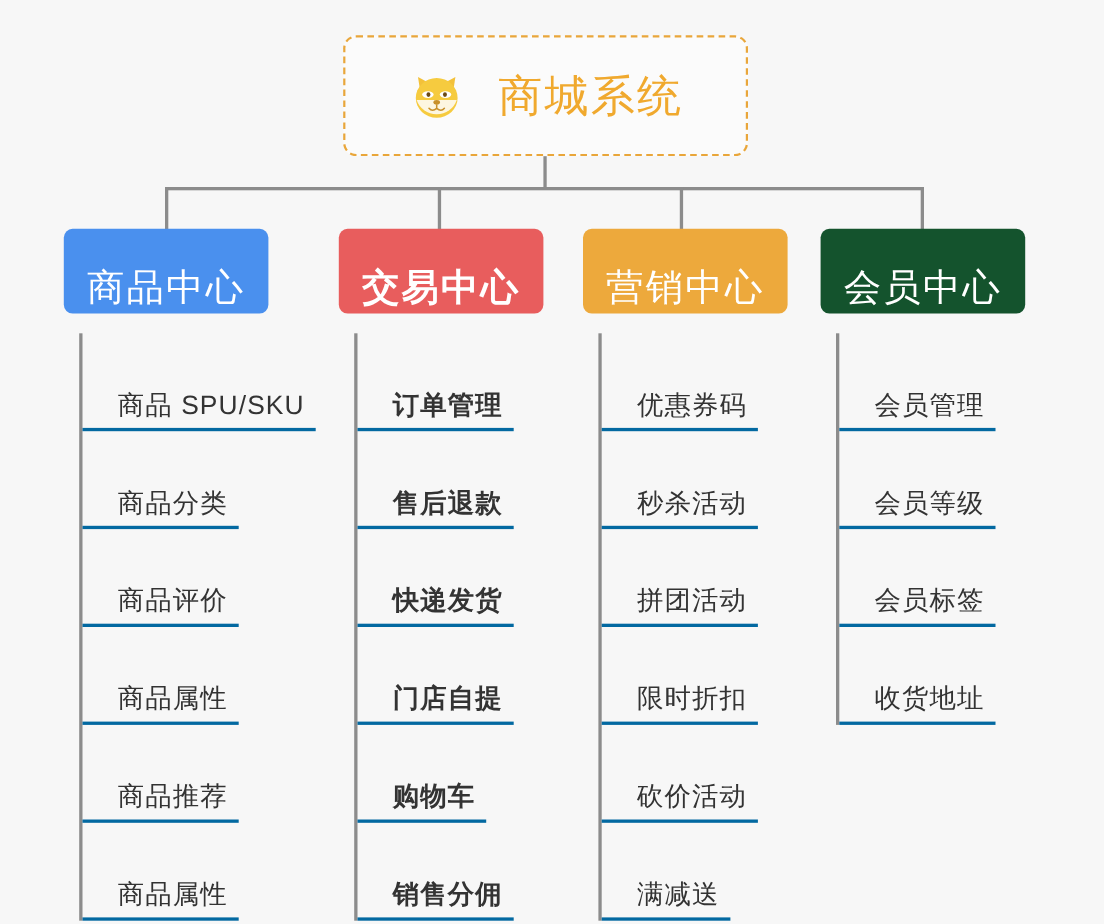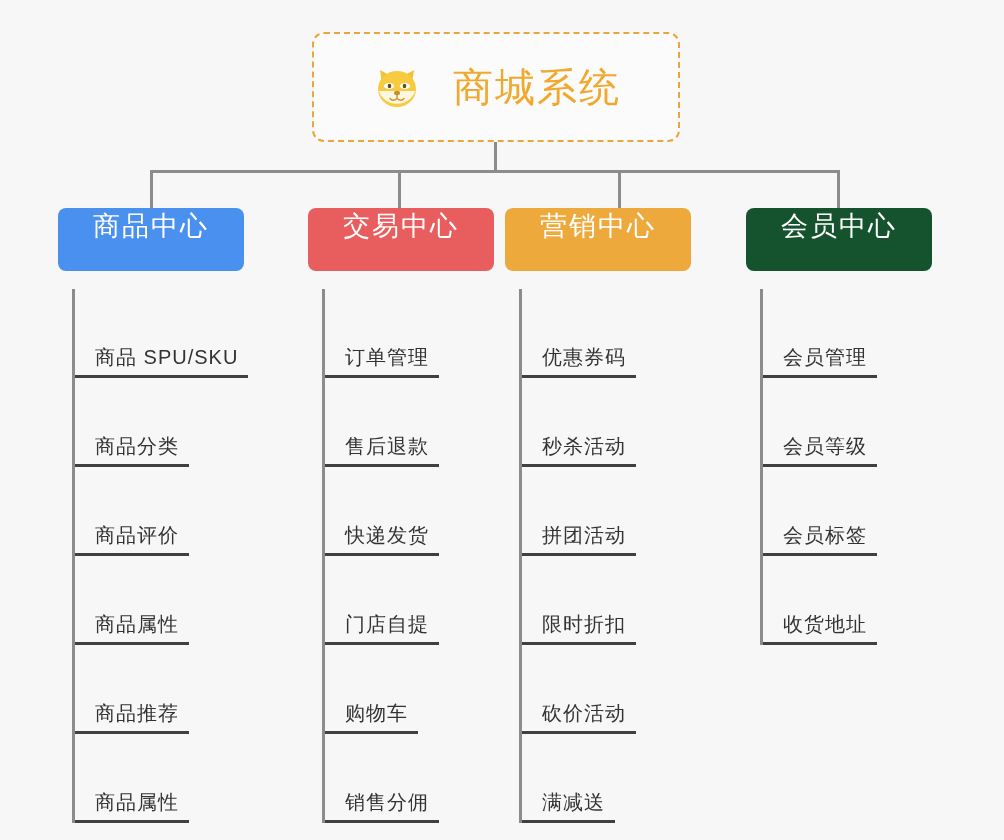--- a/index.html
+++ b/index.html
@@ -61,53 +61,53 @@
   }
   .conn-v { width: 3px; }
   .conn-h { height: 3px; }
 
   
   .branch {
     position: absolute;
     top: 208px;
   }
   .branch-header {
-    height: 63px;
+    height: 77px;
     border-radius: 8px;
     display: flex;
-    align-items: flex-start;
+    align-items: flex-end;
     justify-content: center;
     color: #ffffff;
-    font-size: 27px;
+    font-size: 34px;
     letter-spacing: 2px;
     box-sizing: border-box;
   }
 
   
   .leaf-list {
     position: relative;
     margin-top: 18px;
     margin-left: 14px;
     padding-left: 0;
     border-left: 3px solid #8c8c8c;
   }
   .leaf-item {
     height: 89px;
     display: flex;
     align-items: flex-end;
     box-sizing: border-box;
   }
   .leaf-text {
     display: inline-block;
-    font-size: 20px;
+    font-size: 24px;
     color: #333333;
     letter-spacing: 1px;
     white-space: nowrap;
-    padding: 0 10px 6px 20px;
-    border-bottom: 3px solid #404040;
+    padding: 0 10px 6px 32px;
+    border-bottom: 3px solid #0369a1;
     line-height: 1.15;
   }
 </style>
 </head>
 <body style="background: rgb(247, 247, 247);">
 
 <div id="mindmap">
 
   <div class="root-node" style="border-color: rgb(233, 166, 58);">
     <span class="root-emoji">
@@ -155,21 +155,21 @@
         </div>
       <div class="leaf-item">
           <span class="leaf-text">商品推荐</span>
         </div>
       <div class="leaf-item">
           <span class="leaf-text">商品属性</span>
         </div>
     </div>
   </div>
 
-  <div class="branch" style="left:308px; width:186px;">
+  <div class="branch" style="left:308px; width:186px;font-weight:bold;">
     <div class="branch-header" style="width: 186px; background: rgb(232, 93, 93);">
       <span>交易中心</span>
     </div>
     <div class="leaf-list">
       <div class="leaf-item">
           <span class="leaf-text">订单管理</span>
         </div>
       <div class="leaf-item">
           <span class="leaf-text">售后退款</span>
         </div>
@@ -181,21 +181,21 @@
         </div>
       <div class="leaf-item">
           <span class="leaf-text">购物车</span>
         </div>
       <div class="leaf-item">
           <span class="leaf-text">销售分佣</span>
         </div>
     </div>
   </div>
 
-  <div class="branch" style="left:505px; width:186px;">
+  <div class="branch" style="left:530px; width:186px;">
     <div class="branch-header" style="width: 186px; background: rgb(237, 169, 60);">
       <span>营销中心</span>
     </div>
     <div class="leaf-list">
       <div class="leaf-item">
           <span class="leaf-text">优惠券码</span>
         </div>
       <div class="leaf-item">
           <span class="leaf-text">秒杀活动</span>
         </div>

